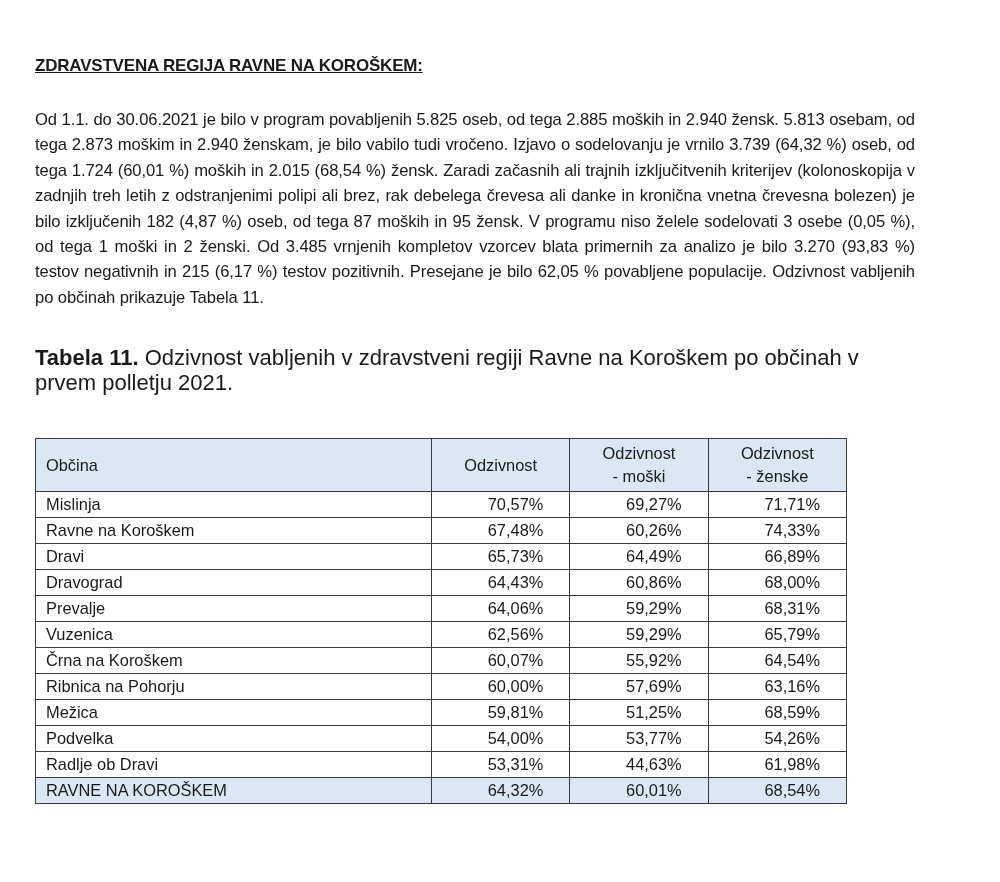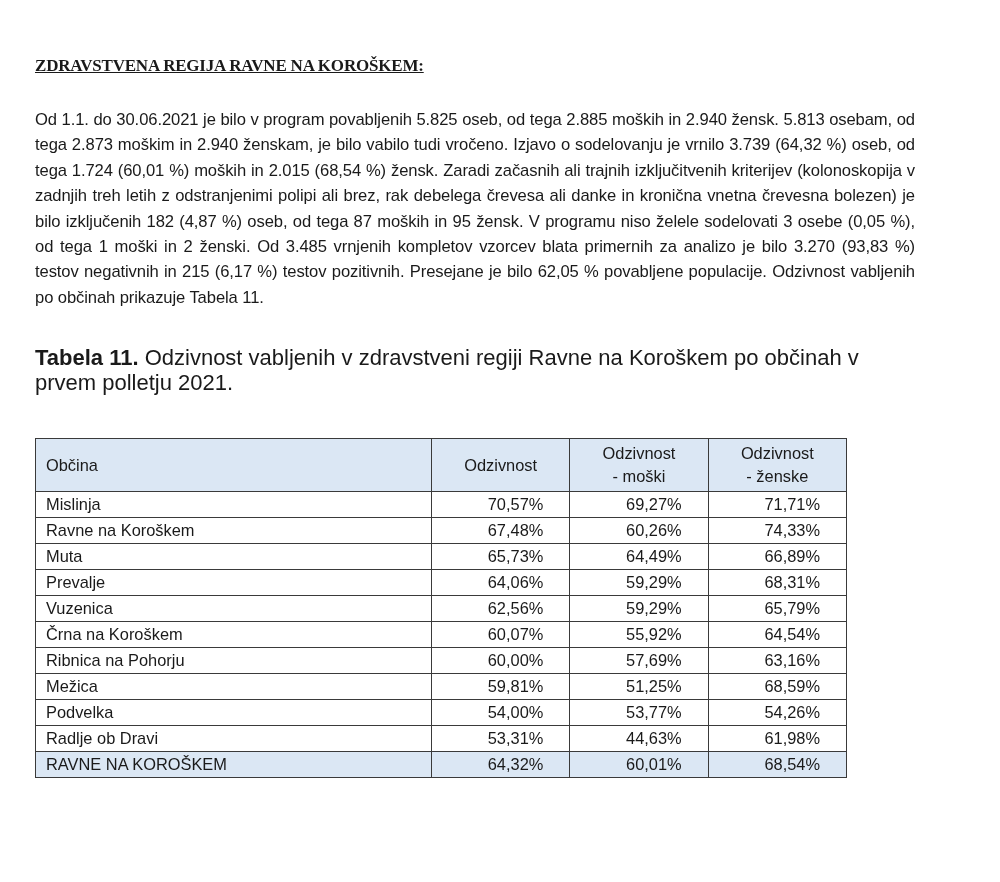--- a/index.html
+++ b/index.html
@@ -4,21 +4,20 @@
 <style>
   html, body { margin: 0; padding: 0; background: #ffffff; }
   body {
     width: 1000px; height: 882px; position: relative; overflow: hidden;
     font-family: "Liberation Sans", sans-serif; color: #1a1a1a;
   }
   .heading {
     position: absolute; left: 35px; top: 56px;
     font-size: 17px; font-weight: bold; text-decoration: underline;
     letter-spacing: -0.2px;
-    font-family: Liberation Serif, serif;
   }
   .para {
     position: absolute; left: 35px; top: 107px; width: 880px;
     font-size: 16.6px; line-height: 25.4px; text-align: justify;
     letter-spacing: -0.1px;
   }
   .caption {
     position: absolute; left: 35px; top: 345px; width: 880px;
     font-size: 22px; line-height: 25.4px;
   }
@@ -73,24 +72,30 @@
         <td class="num c2">69,27%</td>
         <td class="num c2">71,71%</td>
       </tr>
       <tr>
         <td>Ravne na Koroškem</td>
         <td class="num">67,48%</td>
         <td class="num c2">60,26%</td>
         <td class="num c2">74,33%</td>
       </tr>
       <tr>
-        <td>Muta</td>
+        <td>Dravi</td>
         <td class="num">65,73%</td>
         <td class="num c2">64,49%</td>
         <td class="num c2">66,89%</td>
+      </tr>
+      <tr>
+        <td>Dravograd</td>
+        <td class="num">64,43%</td>
+        <td class="num c2">60,86%</td>
+        <td class="num c2">68,00%</td>
       </tr>
       <tr>
         <td>Prevalje</td>
         <td class="num">64,06%</td>
         <td class="num c2">59,29%</td>
         <td class="num c2">68,31%</td>
       </tr>
       <tr>
         <td>Vuzenica</td>
         <td class="num">62,56%</td>

